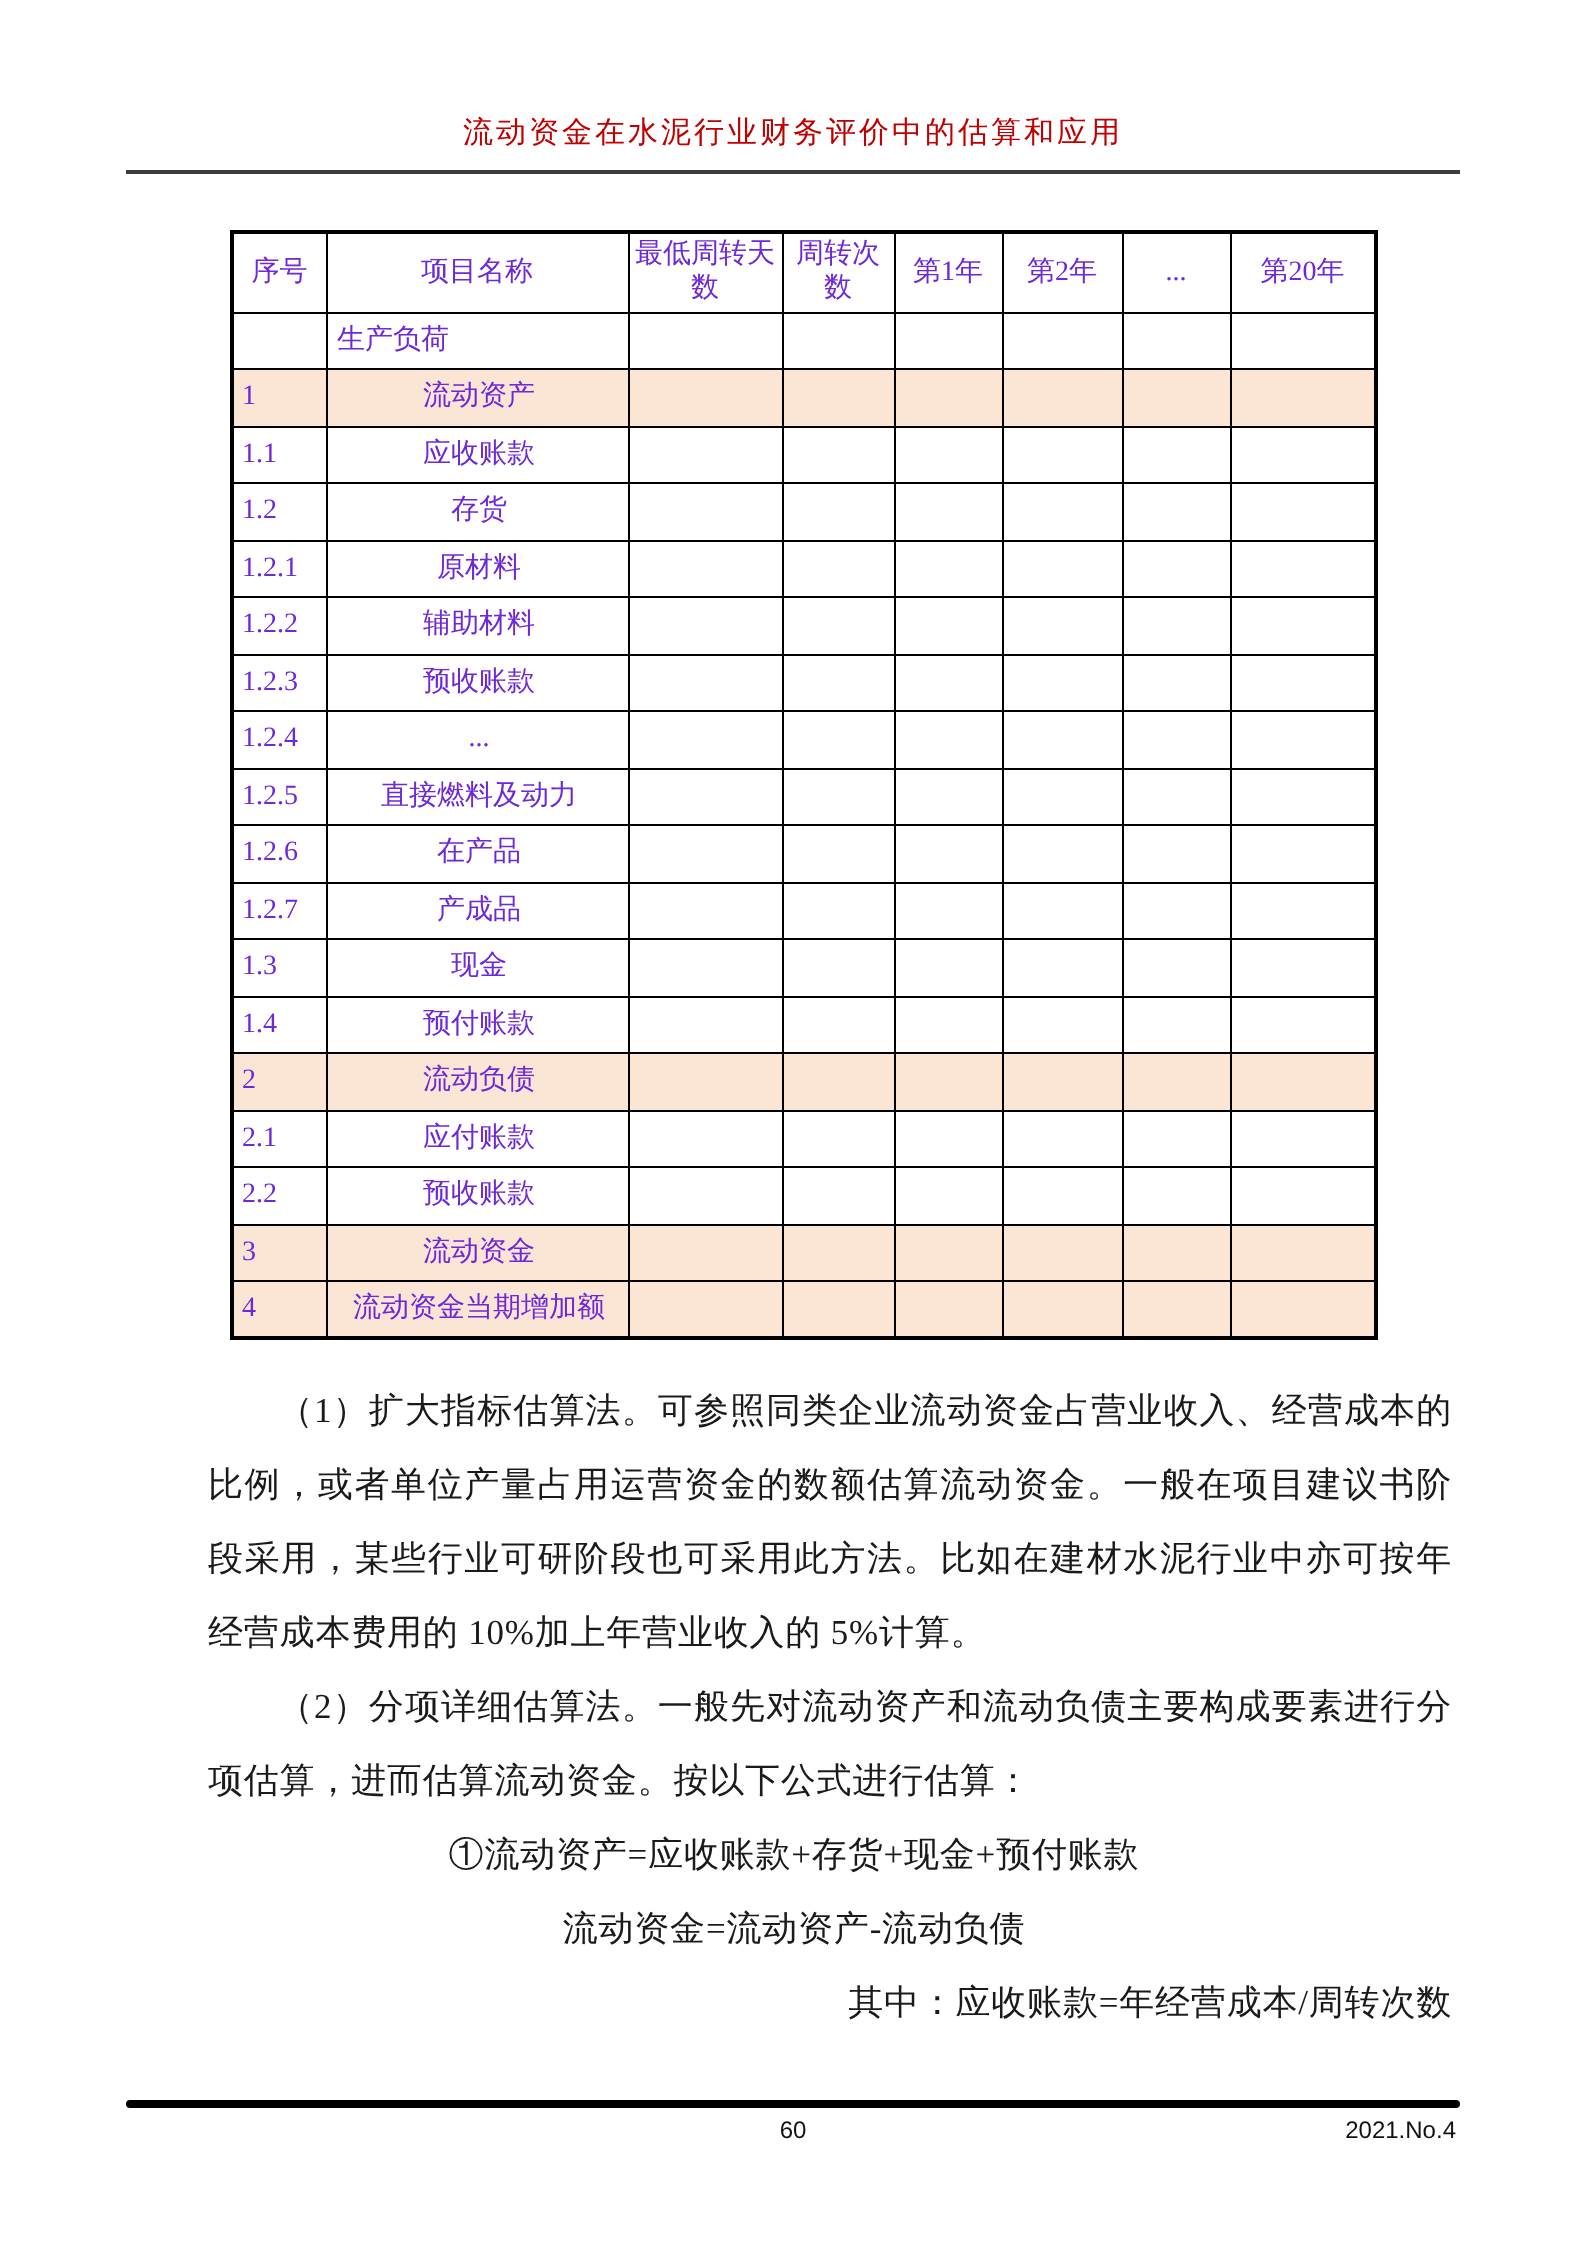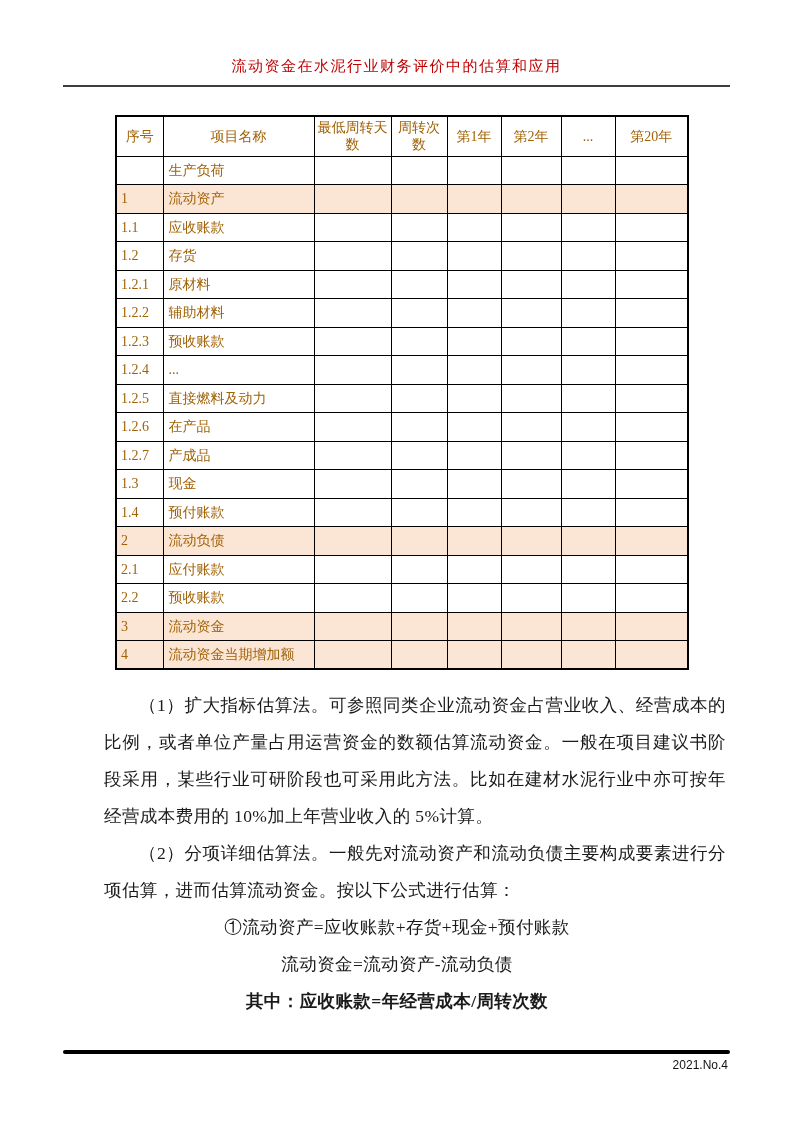--- a/index.html
+++ b/index.html
@@ -26,55 +26,55 @@
     height:2px;
     background:#3d3d3d;
   }
   
   table.est-table {
     margin:28px 16px 0 115px;
     width:572px;
     border-collapse:collapse;
     table-layout:fixed;
     font-size:14px;
-    color:#a16207;
+    color:#6d28d9;
   }
   table.est-table, table.est-table tr:last-child td { border-bottom:2.5px solid #000; }
   table.est-table { border:2.5px solid #000; }
   .est-table th, .est-table td {
     border:1.2px solid #000;
     padding:1px 3px;
     line-height:1.25;
     overflow:hidden;
   }
   .est-table thead th {
     height:40px;
     font-weight:normal;
     text-align:center;
     vertical-align:middle;
   }
   .est-table td { height:28.5px; vertical-align:middle; }
   .est-table td.c-no   { text-align:left; padding-left:4px; }
-  .est-table td.c-name { text-align:left; padding-left:5px; }
+  .est-table td.c-name { text-align:center; padding-left:5px; }
   .est-table td.c-name.center { text-align:left; }
   .est-table tr.hl td { background:var(--hl,#fbe5d5); }
   
   col.w-no{width:47px} col.w-name{width:151px} col.w-days{width:77px}
   col.w-turn{width:56px} col.w-y1{width:54px} col.w-y2{width:60px}
   col.w-dots{width:54px} col.w-y20{width:73px}
   
   .body-text {
     margin:17px 67px 0 68px;
     font-size:17.5px;
     line-height:37px;
     letter-spacing:0.4px;
   }
   .para { text-align:justify; text-indent:2em;margin-left:36px; }
   .line-center { text-align:center; }
-  .line-left { text-align:center;font-weight:bold; }
+  .line-left { text-align:right; }
   
   .footer { position:absolute; left:63px; right:63px; top:1050px; }
   .footer-rule { height:4px; background:#000; border-radius:2px; }
   .footer-row { position:relative; margin-top:4px; height:16px; font-size:12px;
                 font-family:"Liberation Sans","DejaVu Sans",sans-serif; color:#111; }
   .page-number { position:absolute; left:0; right:0; text-align:center; }
   .issue-label { position:absolute; right:2px; top:0; }
 </style>
 </head>
 <body>
@@ -297,17 +297,18 @@
     <div class="para">（1）扩大指标估算法。可参照同类企业流动资金占营业收入、经营成本的比例，或者单位产量占用运营资金的数额估算流动资金。一般在项目建议书阶段采用，某些行业可研阶段也可采用此方法。比如在建材水泥行业中亦可按年经营成本费用的 10%加上年营业收入的 5%计算。</div>
     <div class="para">（2）分项详细估算法。一般先对流动资产和流动负债主要构成要素进行分项估算，进而估算流动资金。按以下公式进行估算：</div>
     <div class="line-center">①流动资产=应收账款+存货+现金+预付账款</div>
     <div class="line-center">流动资金=流动资产-流动负债</div>
     <div class="line-left">其中：应收账款=年经营成本/周转次数</div>
   </div>
 
   <div class="footer">
     <div class="footer-rule"></div>
     <div class="footer-row">
+      <span class="page-number">60</span>
       <span class="issue-label">2021.No.4</span>
     </div>
   </div>
 
 </div>
 
 </body></html>

